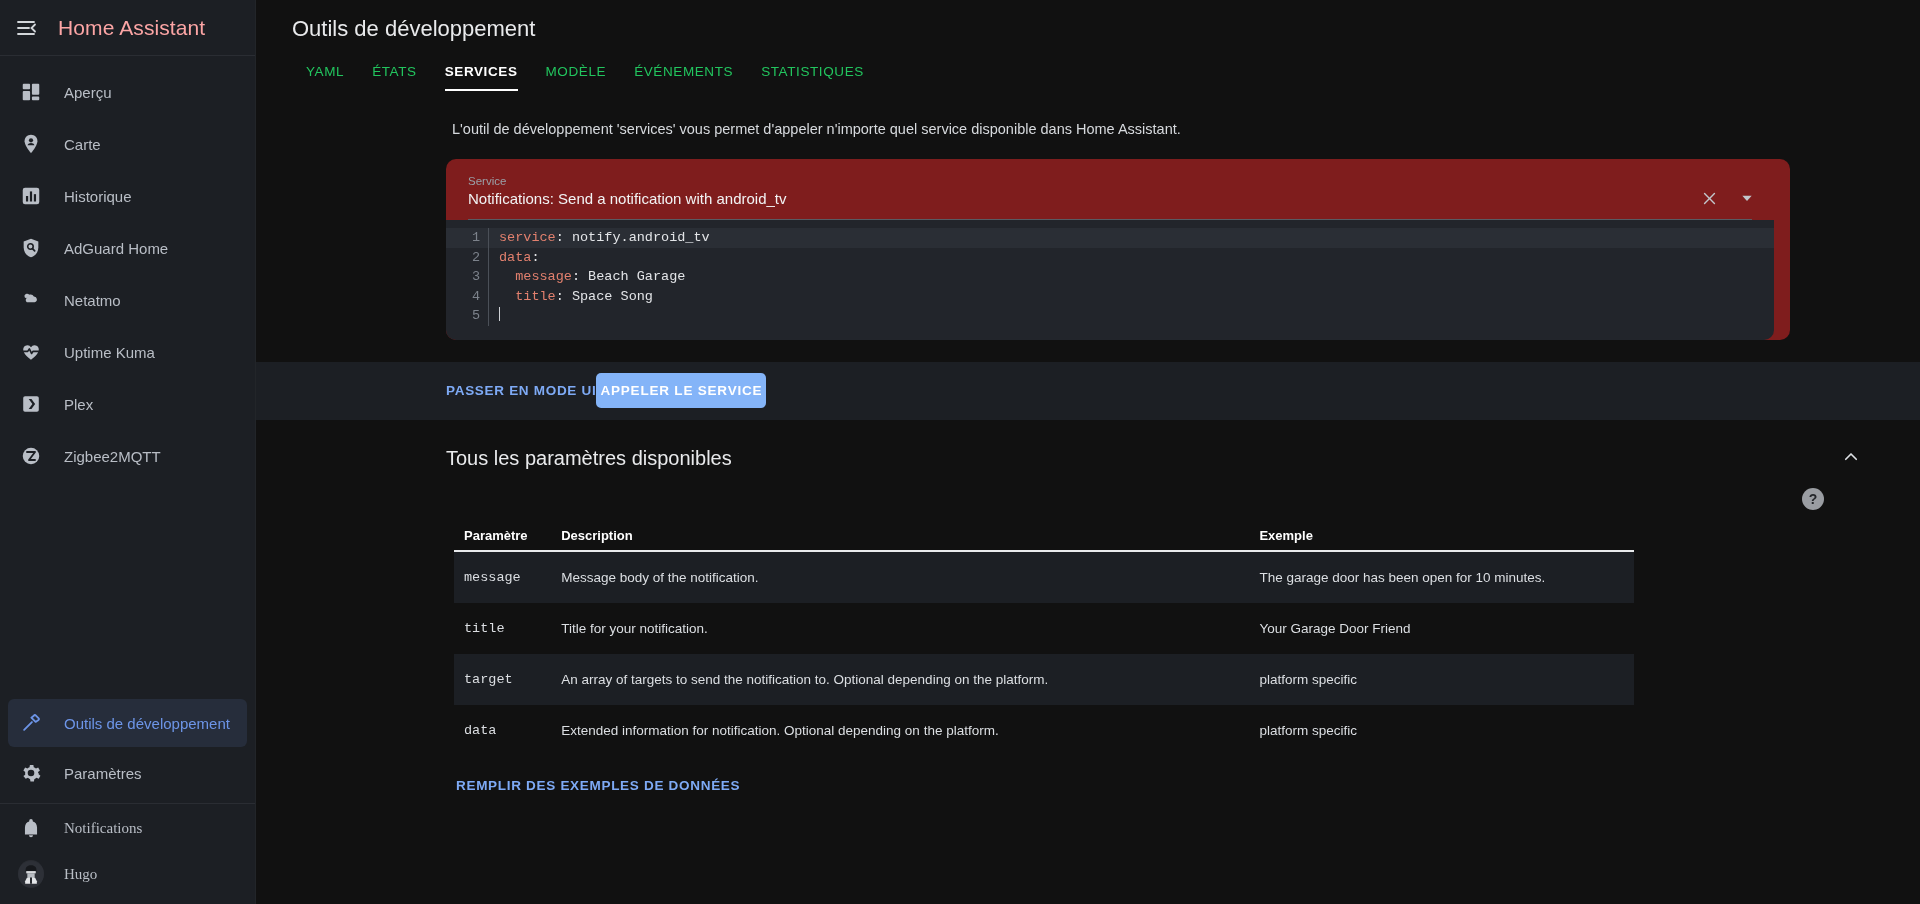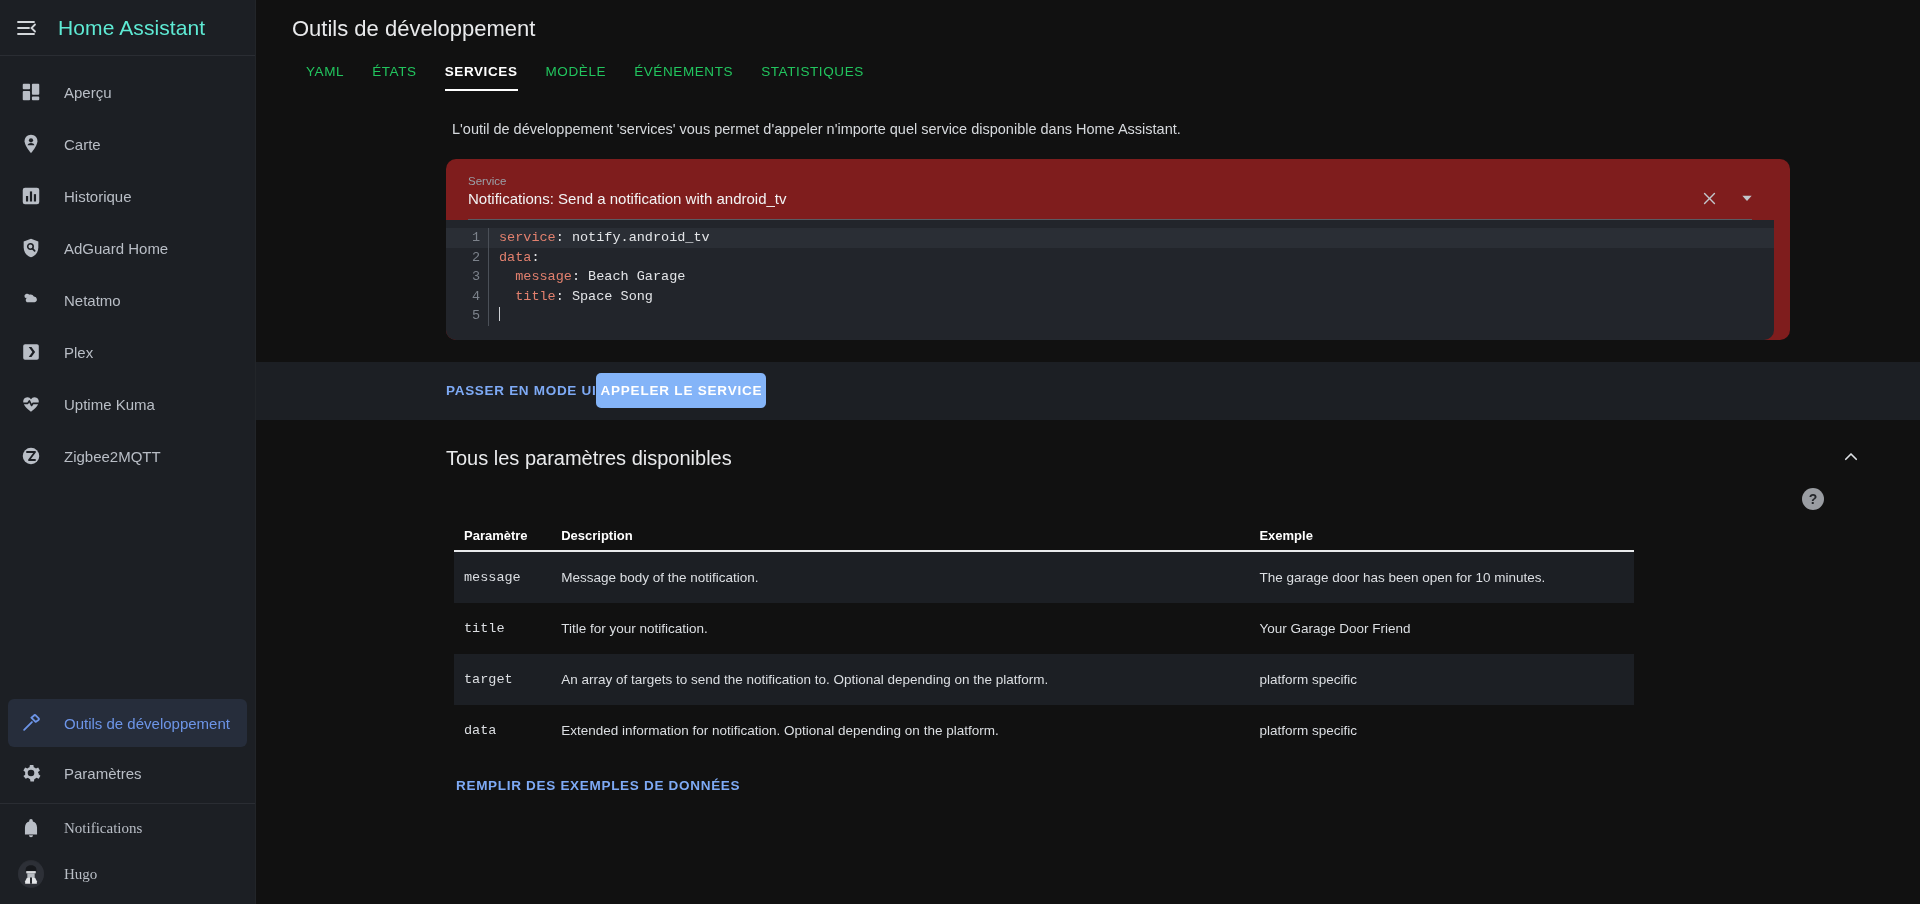--- a/index.html
+++ b/index.html
@@ -18,21 +18,21 @@
     display: flex; flex-direction: column;
     flex: 0 0 256px;
     border-right: 1px solid #222529;
   }
   .sb-header {
     height: 56px; display: flex; align-items: center;
     padding: 0 14px; gap: 18px;
     border-bottom: 1px solid #2a2d33;
   }
   .sb-burger { width: 26px; height: 26px; display:flex; align-items:center; justify-content:center; cursor:pointer; }
-  .sb-title { color: #5eead4; font-size: 21px; font-weight: 400; letter-spacing: .1px; }
+  .sb-title { color: #fca5a5; font-size: 21px; font-weight: 400; letter-spacing: .1px; }
 
   .sb-list { padding-top: 10px; display: flex; flex-direction: column; }
   .sb-item {
     height: 48px; display: flex; align-items: center;
     margin: 2px 8px; padding: 0 10px; border-radius: 6px;
     cursor: pointer; gap: 20px;
   }
   .sb-item .ico { width: 26px; height: 26px; display:flex; align-items:center; justify-content:center; flex:0 0 26px; }
   .sb-item .lbl { color: #b9bec6; font-size: 15px; }
   .sb-item.active { background: #262d3b; }
@@ -221,35 +221,35 @@
             <path d="M7.5 9.5a4 4 0 0 1 7.6-1.3 3.2 3.2 0 0 1 .9 6.3H7.5a3.5 3.5 0 0 1 0-5z"></path>
             <path d="M4.8 7.4a3 3 0 0 1 5.3-1.1 2.4 2.4 0 0 1 .8 1.2 5.3 5.3 0 0 0-4 2.6 2.6 2.6 0 0 1-2.1-2.7z"></path>
           </svg>
         </span>
         <span class="lbl">Netatmo</span>
       </div>
 
       <div class="sb-item">
         <span class="ico">
           <svg width="22" height="22" viewBox="0 0 24 24" fill="#b9bec6">
+            <path d="M12 20.5S3.5 14.6 3.5 9.3A4.6 4.6 0 0 1 12 6.8a4.6 4.6 0 0 1 8.5 2.5c0 5.3-8.5 11.2-8.5 11.2z"></path>
+            <polyline points="4,11.3 8.4,11.3 10.2,8.6 12.6,13.6 14.3,11.3 20,11.3" fill="none" stroke="#1c1f24" stroke-width="1.8" stroke-linejoin="round" stroke-linecap="round"></polyline>
+          </svg>
+        </span>
+        <span class="lbl">Uptime Kuma</span>
+      </div>
+
+      <div class="sb-item">
+        <span class="ico">
+          <svg width="22" height="22" viewBox="0 0 24 24" fill="#b9bec6">
             <rect x="3.5" y="3.5" width="17" height="17" rx="2"></rect>
             <path d="M9.5 6.5h3l4 5.5-4 5.5h-3l4-5.5z" fill="#1c1f24"></path>
           </svg>
         </span>
         <span class="lbl">Plex</span>
-      </div>
-
-      <div class="sb-item">
-        <span class="ico">
-          <svg width="22" height="22" viewBox="0 0 24 24" fill="#b9bec6">
-            <path d="M12 20.5S3.5 14.6 3.5 9.3A4.6 4.6 0 0 1 12 6.8a4.6 4.6 0 0 1 8.5 2.5c0 5.3-8.5 11.2-8.5 11.2z"></path>
-            <polyline points="4,11.3 8.4,11.3 10.2,8.6 12.6,13.6 14.3,11.3 20,11.3" fill="none" stroke="#1c1f24" stroke-width="1.8" stroke-linejoin="round" stroke-linecap="round"></polyline>
-          </svg>
-        </span>
-        <span class="lbl">Uptime Kuma</span>
       </div>
 
 
       <div class="sb-item">
         <span class="ico">
           <svg width="22" height="22" viewBox="0 0 24 24" fill="#b9bec6">
             <circle cx="12" cy="12" r="9"></circle>
             <path d="M7.6 7.6h8.8l-6.6 8.8h6.6" fill="none" stroke="#1c1f24" stroke-width="2" stroke-linecap="round" stroke-linejoin="round"></path>
           </svg>
         </span>

